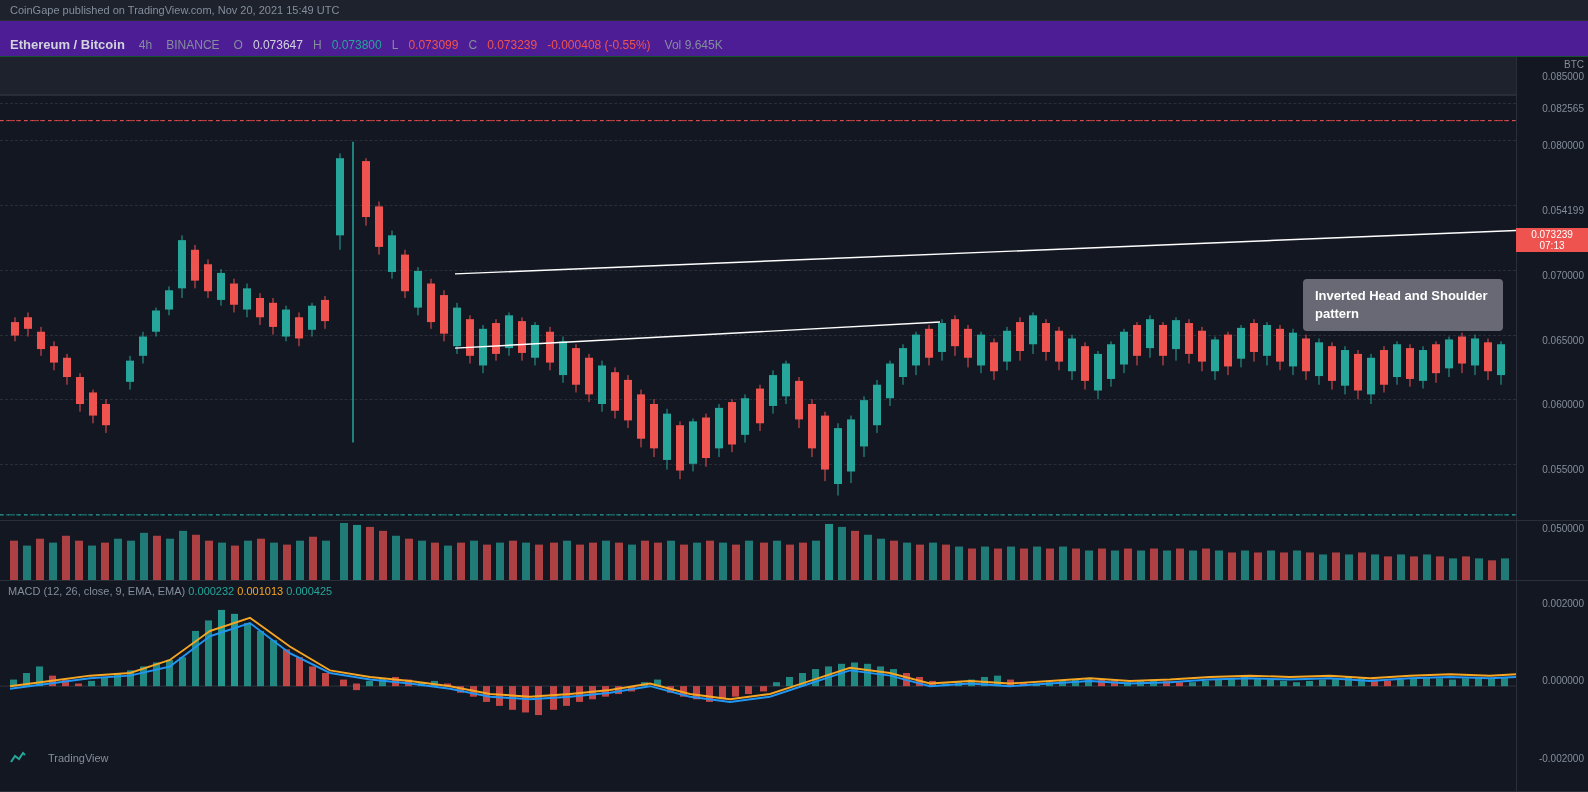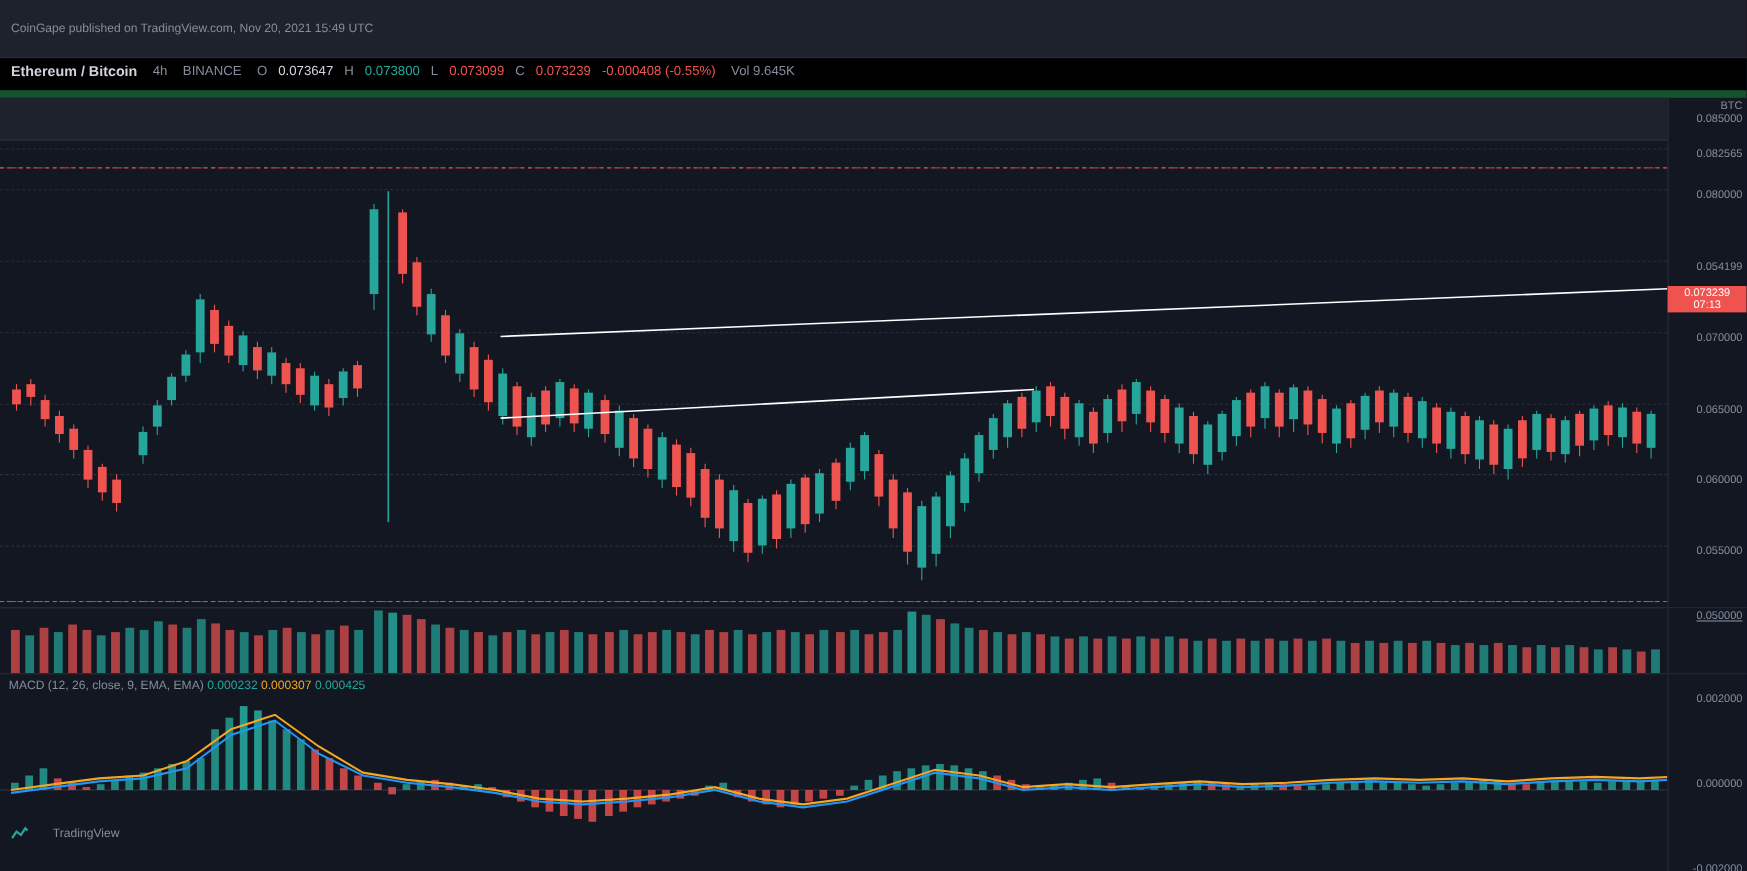--- a/index.html
+++ b/index.html
@@ -10,34 +10,34 @@
       font-size: 12px;
       width: 1588px;
       height: 792px;
       overflow: hidden;
       position: relative;
     }
 
     
     #top-bar {
       background: #1e222d;
-      padding: 20px 10px;
+      padding: 4px 10px;
       font-size: 11px;
       color: #848e9c;
       border-bottom: 1px solid #2a2e39;
     }
 
     
     #header {
-      background: #000000;
+      background: #4c1d95;
       padding: 4px 10px;
       display: flex;
-      align-items: flex-start;
+      align-items: flex-end;
       gap: 14px;
-      border-bottom: 7px solid #14532d;
+      border-bottom: 1px solid #14532d;
       height: 36px;
     }
     #header .pair {
       color: #d1d4dc;
       font-size: 13px;
       font-weight: 600;
     }
     #header .timeframe {
       color: #848e9c;
       font-size: 12px;
@@ -520,20 +520,23 @@
       <line x1="455" y1="225" x2="1516" y2="180" stroke="#ffffff" stroke-width="1.5"></line>
 
       <line x1="0" y1="66" x2="1516" y2="66" stroke="#ef5350" stroke-width="0.8" stroke-dasharray="4,4"></line>
 
       <line x1="0" y1="475" x2="1516" y2="475" stroke="#26a69a" stroke-width="0.8" stroke-dasharray="4,4"></line>
 
       <rect x="0" y="0" width="1516" height="40" fill="#1e222d"></rect>
       <line x1="0" y1="40" x2="1516" y2="40" stroke="#2a2e39" stroke-width="1"></line>
     </svg>
 
+    <div class="annotation-box" style="right: 85px; top: 48%;">
+      <span>Inverted Head and Shoulder pattern</span>
+    </div>
 
     <div class="price-scale">
       <span class="price-label" style="top: 3%;">0.085000</span>
       <span class="price-label" style="top: 10%;">0.082565</span>
       <span class="price-label" style="top: 18%;">0.080000</span>
       <span class="price-label" style="top: 32%;">0.054199</span>
       <span class="price-label" style="top: 46%;">0.070000</span>
       <span class="price-label" style="top: 60%;">0.065000</span>
       <span class="price-label" style="top: 74%;">0.060000</span>
       <span class="price-label" style="top: 88%;">0.055000</span>
@@ -667,30 +670,30 @@
         <rect x="1436" y="36" width="8" height="24" fill="#ef5350" opacity="0.7"></rect>
         <rect x="1449" y="38" width="8" height="22" fill="#26a69a" opacity="0.7"></rect>
         <rect x="1462" y="36" width="8" height="24" fill="#ef5350" opacity="0.7"></rect>
         <rect x="1475" y="38" width="8" height="22" fill="#26a69a" opacity="0.7"></rect>
         <rect x="1488" y="40" width="8" height="20" fill="#ef5350" opacity="0.7"></rect>
         <rect x="1501" y="38" width="8" height="22" fill="#26a69a" opacity="0.7"></rect>
       </g>
     </svg>
 
     <div style="position:absolute; right:0; top:0; bottom:0; width:72px; background:#131722; border-left:1px solid #2a2e39; font-size:10px; color:#848e9c; padding:2px 4px; text-align:right;">
-      <span style="position:absolute; top:2px; right:4px;text-decoration:underline;">0.050000</span>
+      <span style="position:absolute; top:2px; right:4px;">0.050000</span>
     </div>
   </div>
 
   <div id="macd-pane">
 
     <div class="pane-header">
       <span>MACD (12, 26, close, 9, EMA, EMA)</span>
       <span class="macd-val-1">0.000232</span>
-      <span class="macd-val-2">0.000307</span>
+      <span class="macd-val-2">0.001013</span>
       <span class="macd-val-3">0.000425</span>
     </div>
 
     <svg width="100%" height="100%" style="position:absolute; left:0; top:0; right:72px; width:calc(100% - 72px);" preserveAspectRatio="none" viewBox="0 0 1516 160">
 
       <line x1="0" y1="80" x2="1516" y2="80" stroke="#2a2e39" stroke-width="1"></line>
 
       <g id="macd-histogram">
 
         <rect x="10" y="75" width="7" height="5" fill="#26a69a" opacity="0.8"></rect>

